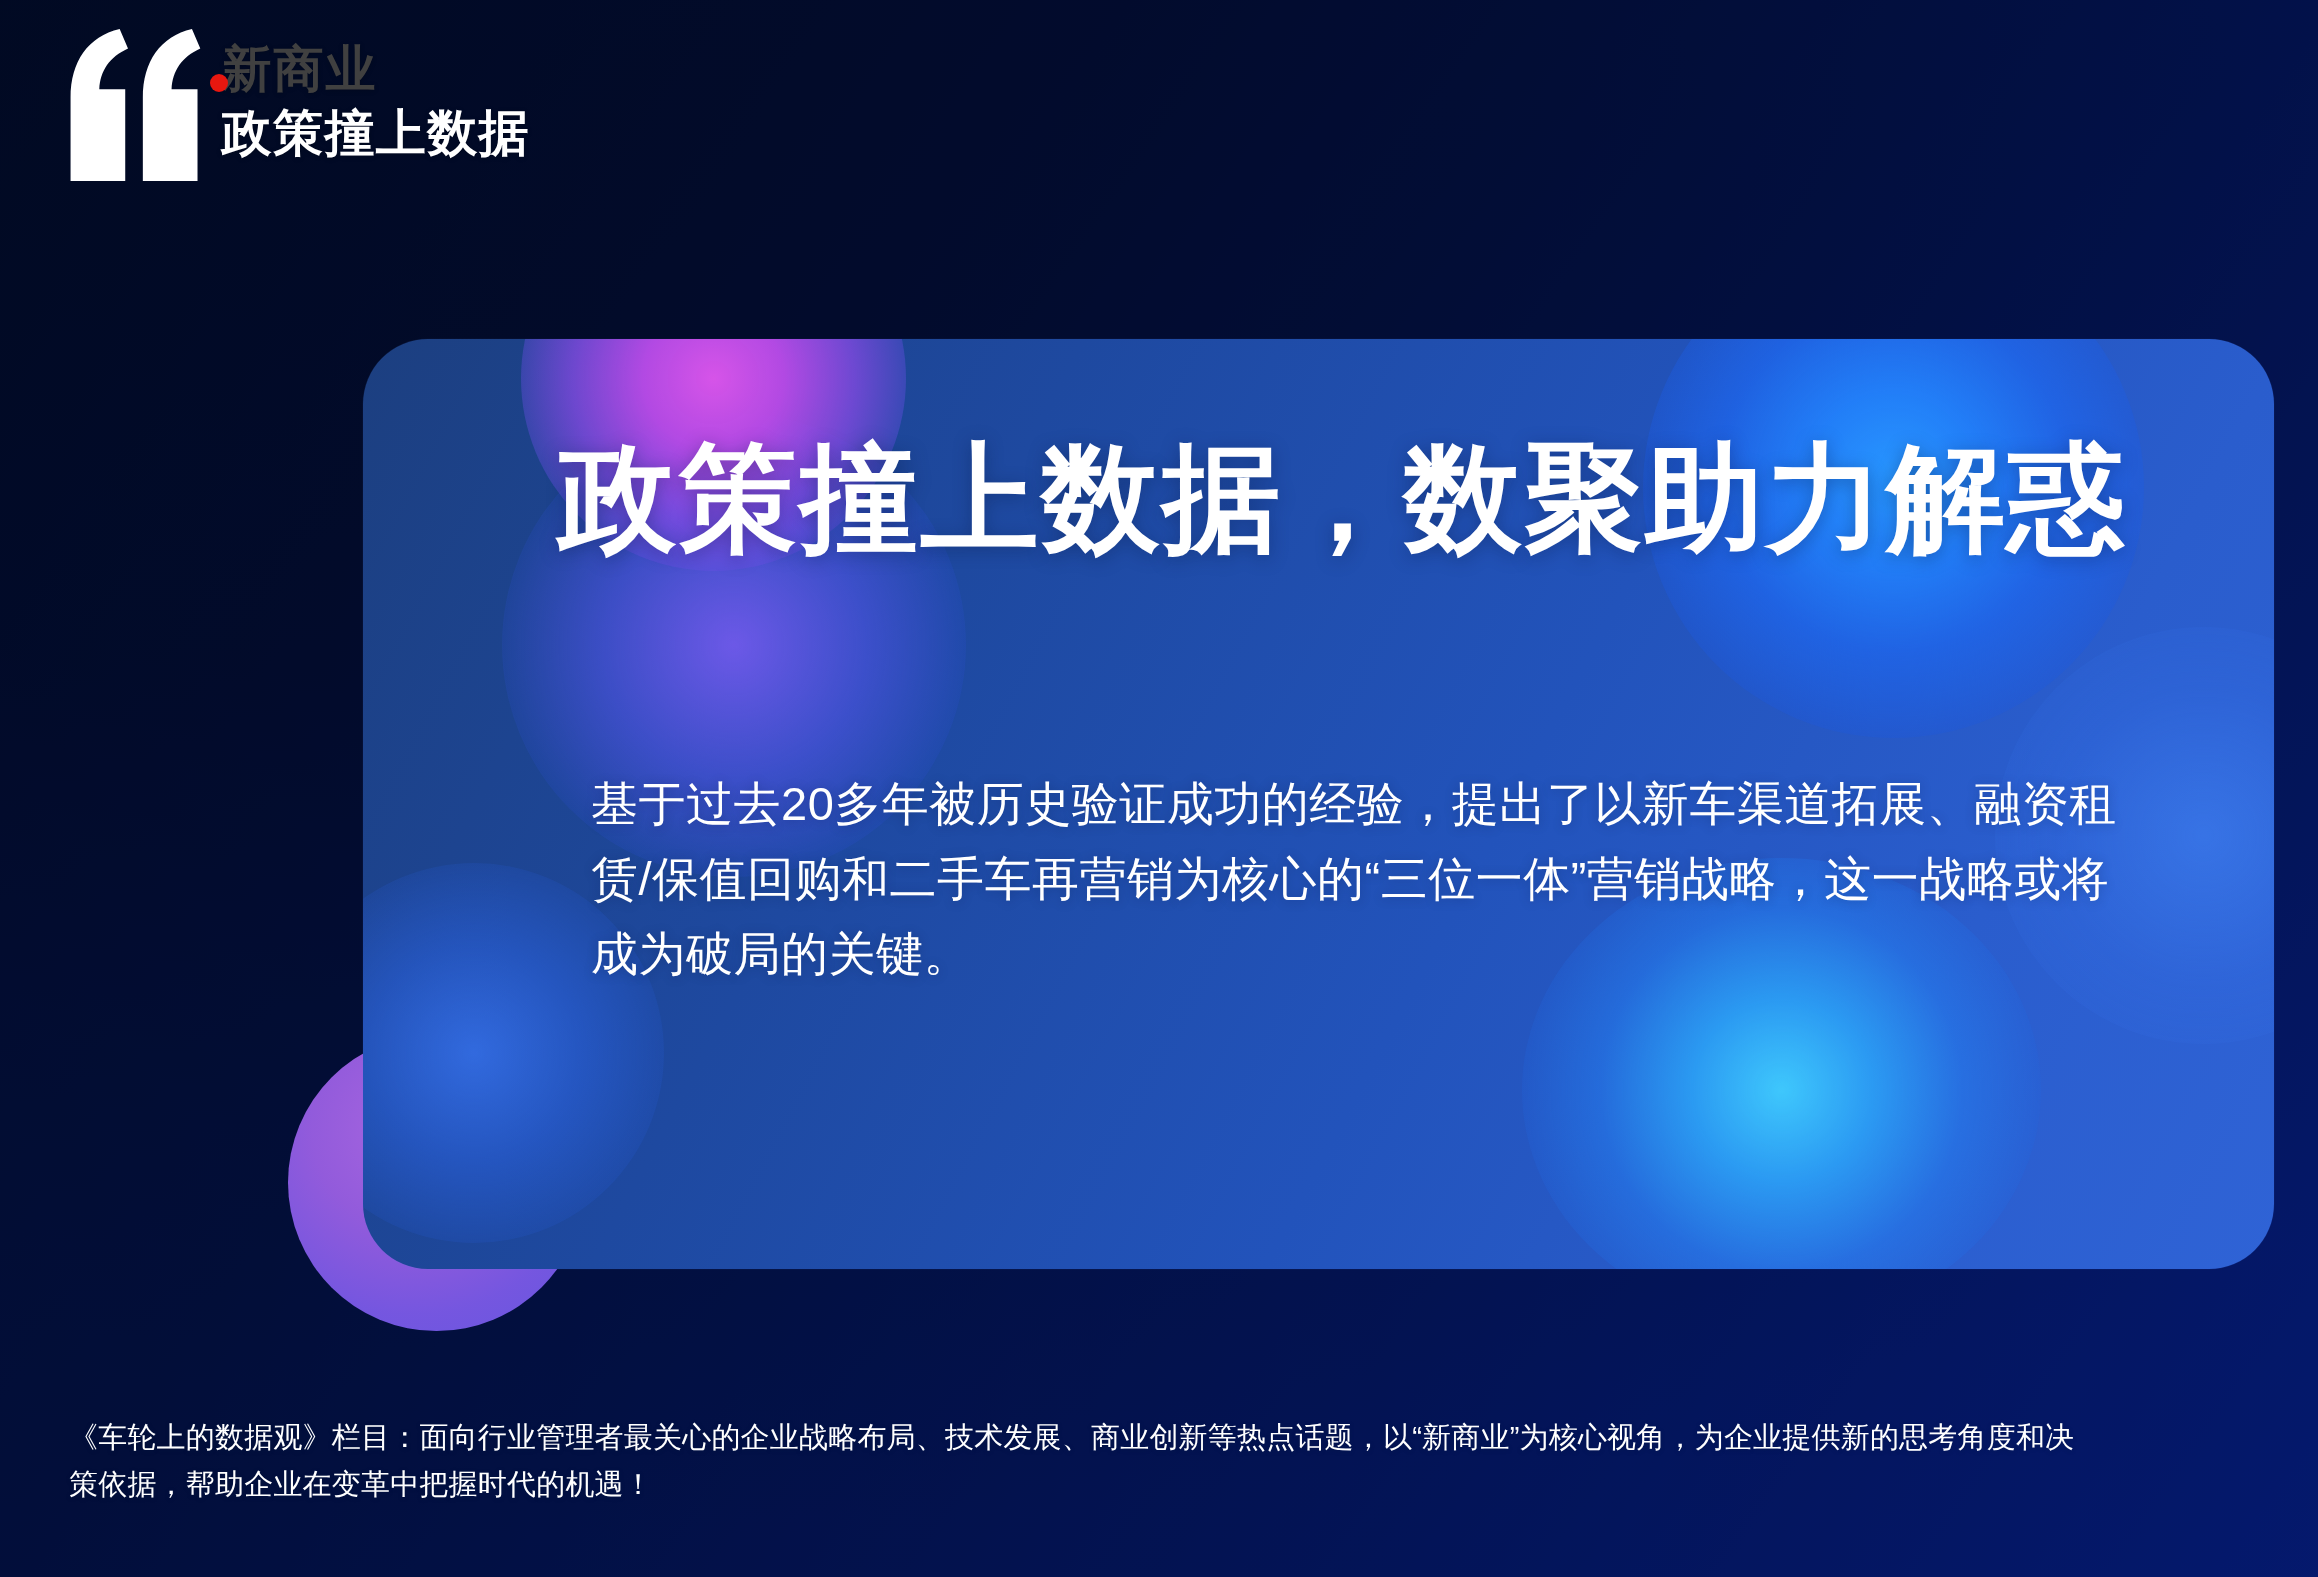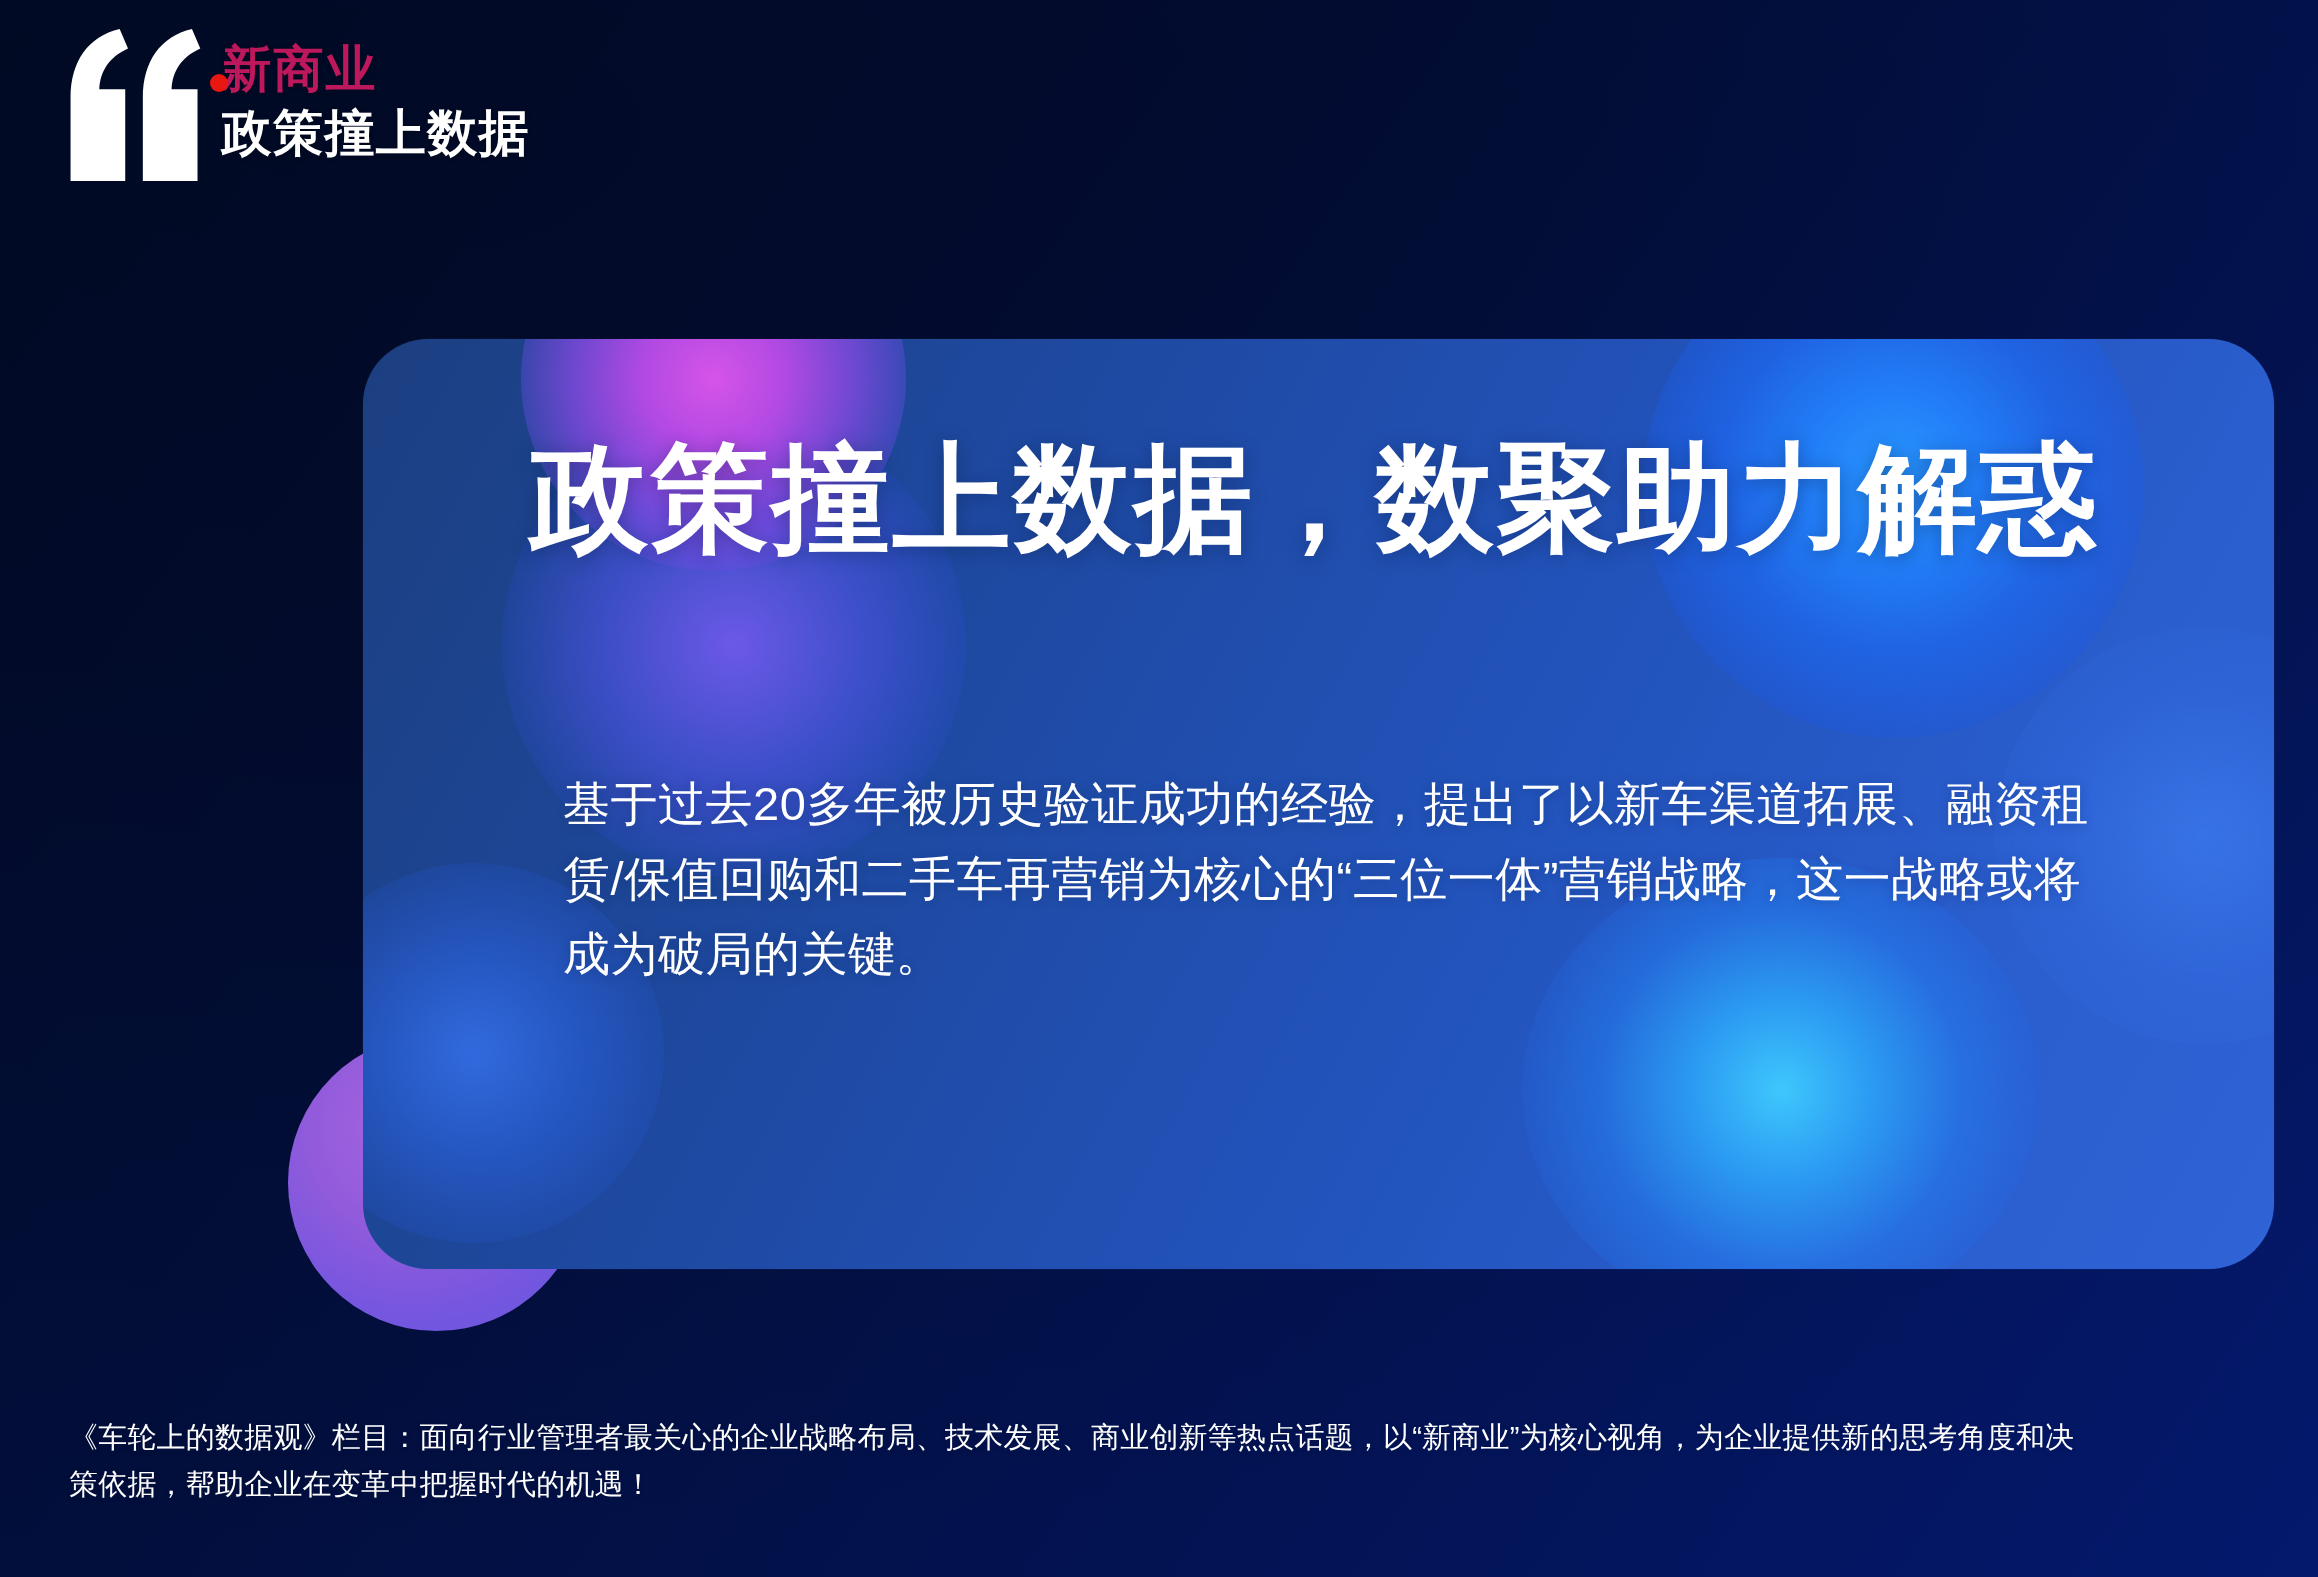--- a/index.html
+++ b/index.html
@@ -102,37 +102,37 @@
     display:flex; align-items:flex-start; gap:17.6px;
   }
   .quote-mark {
     width:139px; height:153px; position:relative; flex:0 0 auto;
   }
   .quote-mark svg { display:block; width:100%; height:100%; }
 
   .logo-text { padding-top:13px; position:relative; }
   .logo-line1 {
     position:relative; display:inline-block;
-    font-size:50px; font-weight:700; color:#be185d;
+    font-size:50px; font-weight:700; color:#404040;
     letter-spacing:1.9px; line-height:1.12;
     text-shadow:0 1.4px 5.6px rgba(0,0,0,.22);
   }
   .logo-dot {
     position:absolute; left:-12px; bottom:4.6px;
     width:18.5px; height:18.5px; border-radius:50%;
     background:#e8170f;
   }
   .logo-line2 {
     font-size:50px; font-weight:700; color:#ffffff;
     letter-spacing:1.4px; line-height:1.18; margin-top:6.5px;
     text-shadow:0 1.4px 5.6px rgba(0,0,0,.22);
   }
 
   
-  .card-content { position:absolute; inset:0; }
+  .card-content { position:absolute; inset:0;margin-left:28px; }
 
   .headline {
     position:absolute; left:167px; top:100px;
     font-size:118px; font-weight:700; color:#ffffff;
     letter-spacing:2.8px; line-height:1.0; white-space:nowrap;
     text-shadow:0 2.8px 17.6px rgba(10,26,70,.35);
   }
 
   .paragraph {
     position:absolute; left:200px; top:427px;

